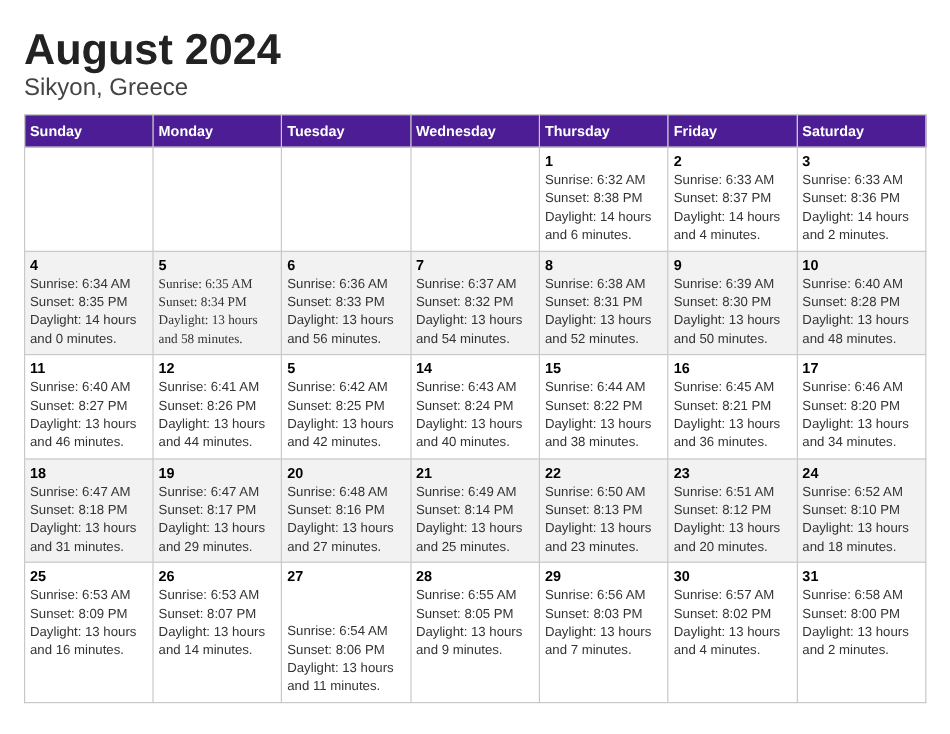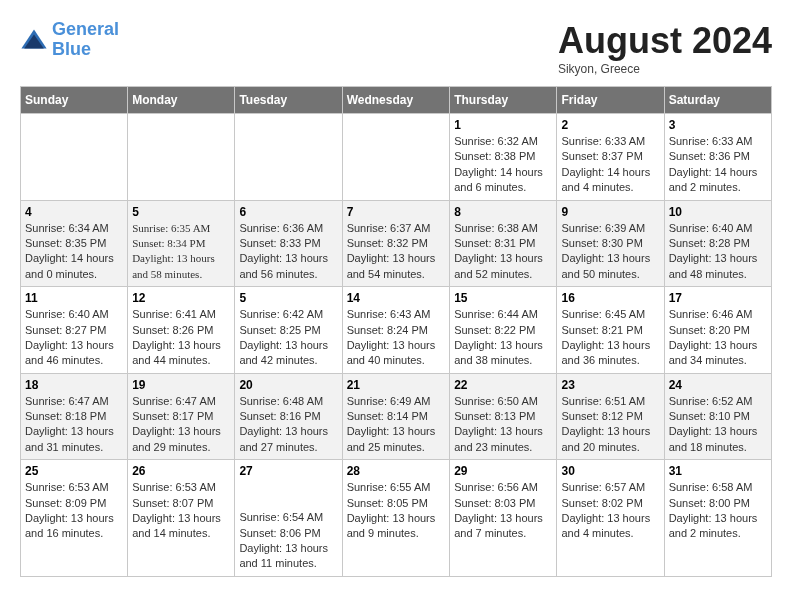--- a/index.html
+++ b/index.html
@@ -35,30 +35,30 @@
       height: 28px;
     }
     .title-block {
     }
     .month-title {
       font-size: 36px;
       font-weight: bold;
       color: #222;
     }
     .subtitle {
-      font-size: 12px;
+      font-size: 20px;
       color: #444;
     }
     table {
       width: 100%;
       border-collapse: collapse;
       font-size: 11px;
     }
     thead tr th {
-      background-color: #737373;
+      background-color: #4c1d95;
       color: #fff;
       padding: 6px 4px;
       text-align: left;
       font-size: 12px;
       border: 1px solid #c8c8c8;
     }
     tbody tr td {
       border: 1px solid #c8c8c8;
       vertical-align: top;
       padding: 4px;
@@ -81,30 +81,20 @@
       line-height: 1.4;
     }
     td.empty {
       background-color: #fff;
     }
   </style>
 </head>
 <body>
 
 <div class="header">
-  <div class="logo">
-    <svg class="logo-icon" viewBox="0 0 40 40" xmlns="http://www.w3.org/2000/svg">
-      <polygon points="20,5 38,32 2,32" fill="#2e6db4"></polygon>
-      <polygon points="20,12 34,32 6,32" fill="#1a3a6b"></polygon>
-    </svg>
-    <div class="logo-text">
-      <div><span>General</span></div>
-      <div><span style="color:#4a90d9">Blue</span></div>
-    </div>
-  </div>
   <div class="title-block">
     <div class="month-title">August 2024</div>
     <div class="subtitle">Sikyon, Greece</div>
   </div>
 </div>
 
 <table>
   <thead>
     <tr>
     <th>Sunday</th>

